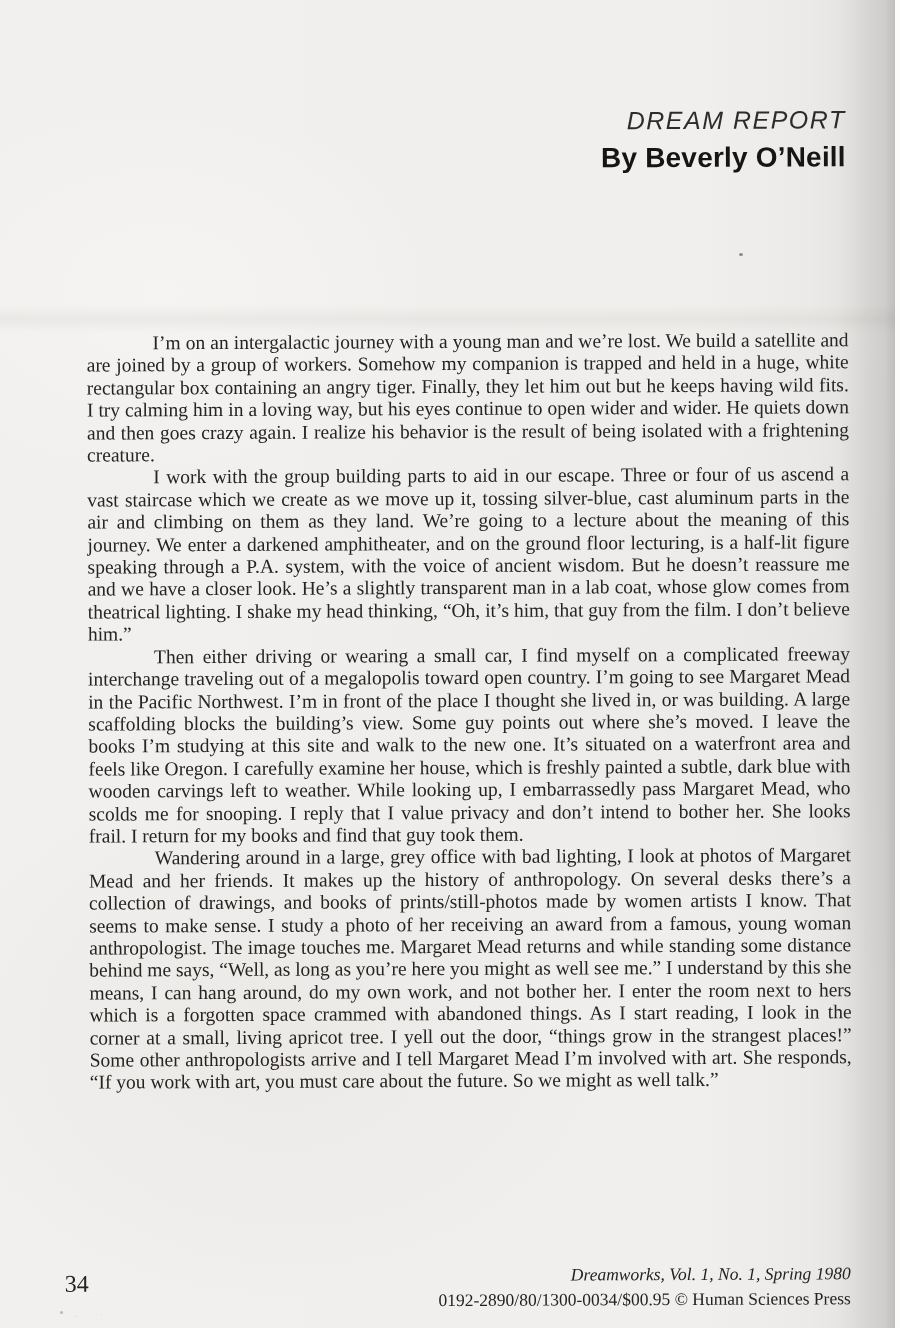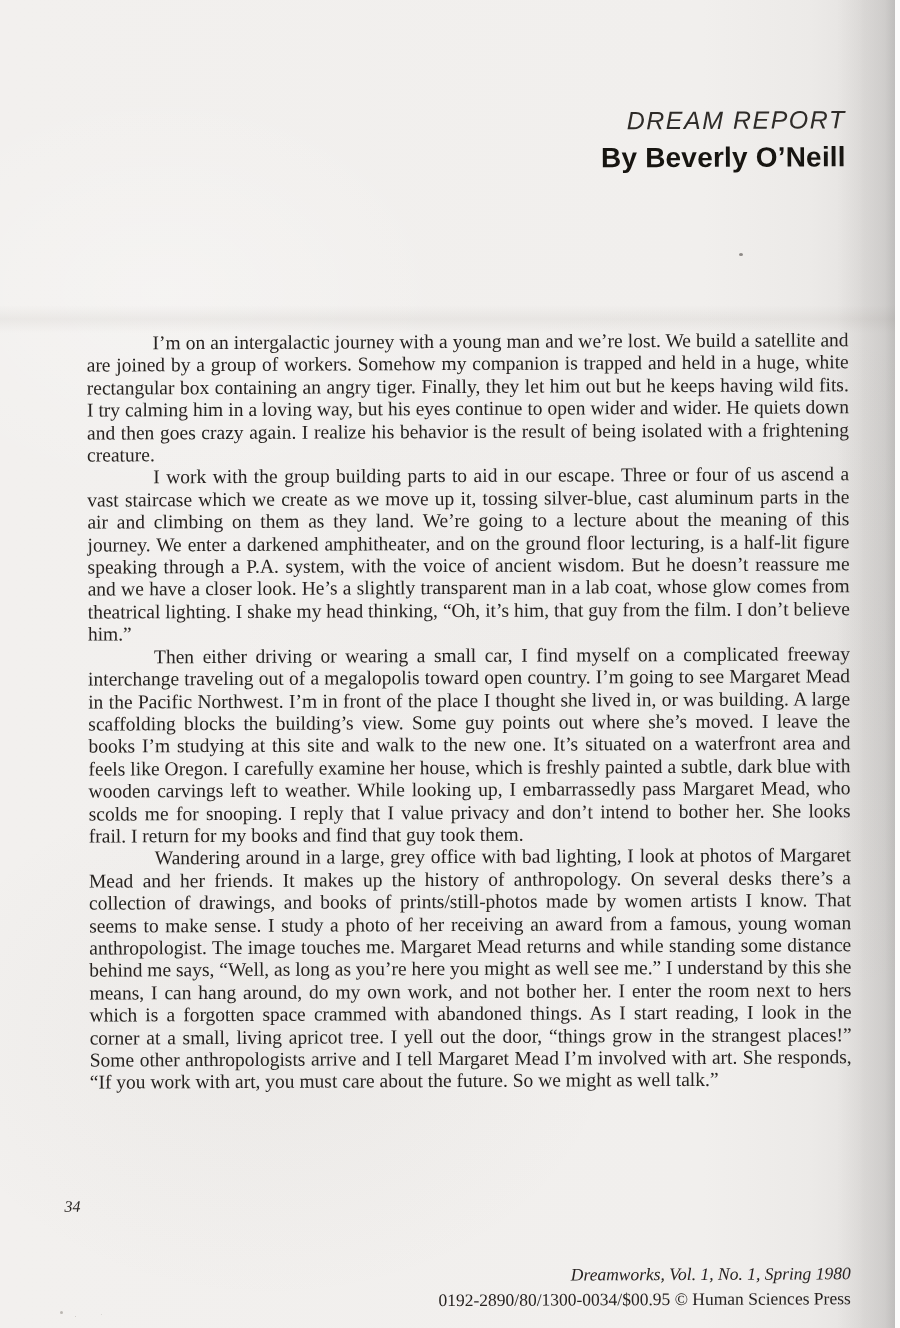--- a/index.html
+++ b/index.html
@@ -54,24 +54,23 @@
   .body-text p {
     margin: 0;
     text-indent: 66px;
     font-size: 19.5px;
     line-height: 22.4px;
     text-align: justify;
     color: #272320;
   }
   .page-number {
     position: absolute;
-    left: 62px; top: 1196px;
-    font-size: 16px;
+    left: 62px; top: 1269px;
+    font-size: 24px;
     color: #272320;
-    font-style: italic;
   }
   .footer-right {
     position: absolute;
     right: 52px; top: 1265px;
     text-align: right;
     color: #262220;
   }
   .journal-line {
     font-style: italic;
     font-size: 17.5px;

